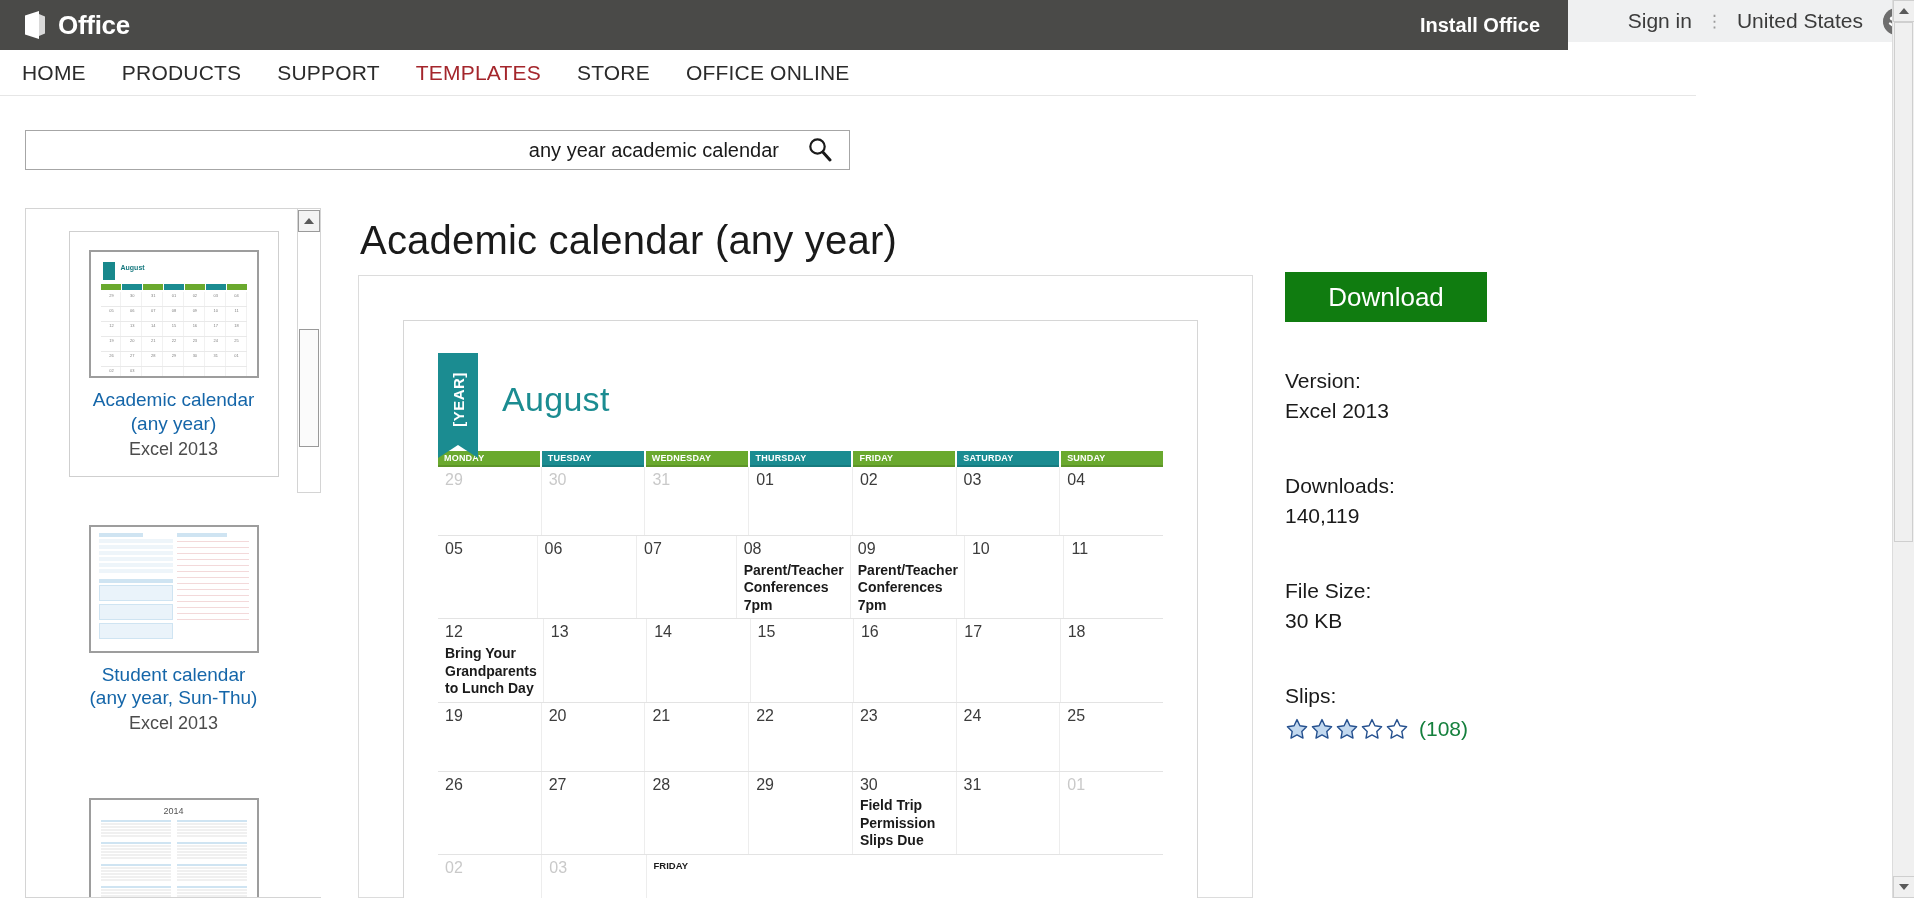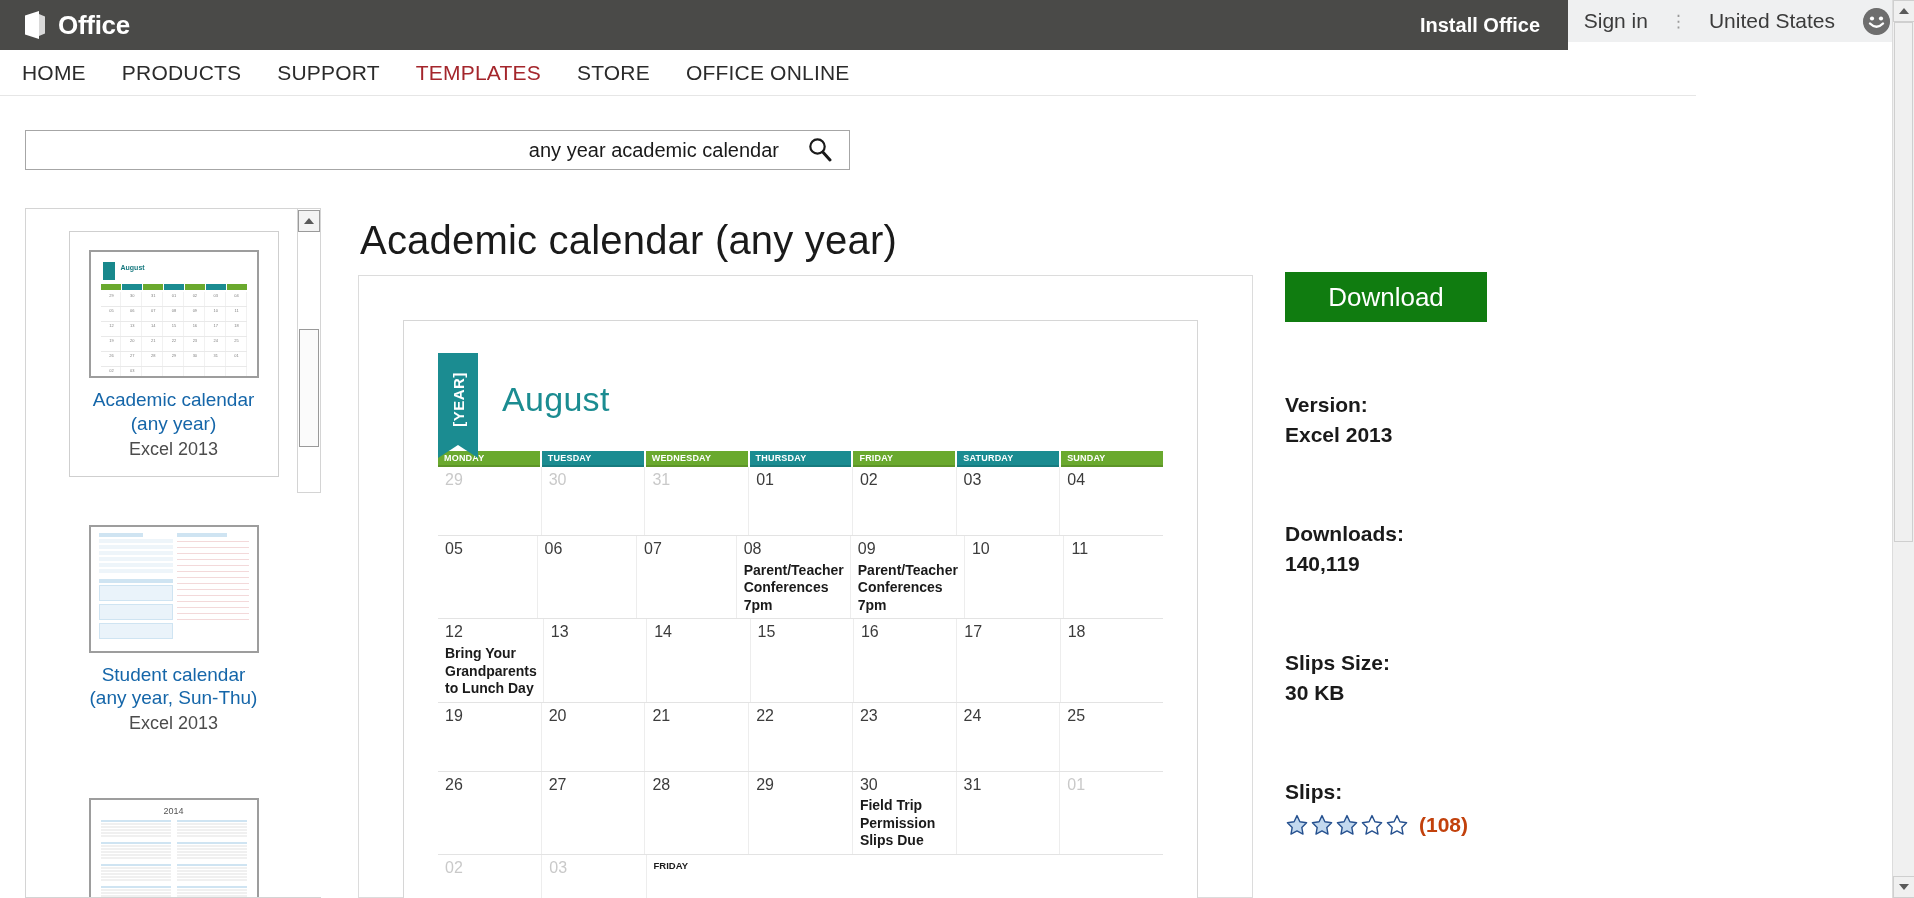--- a/index.html
+++ b/index.html
@@ -33,21 +33,21 @@
   .install-office {
     margin-left: auto; margin-right: 28px;
     color: #ffffff; font-size: 20px; font-weight: 600;
     cursor: pointer;
   }
   .topbar-right {
     position: absolute; top: 0; left: 1568px;
     width: 346px; height: 42px;
     background: #eff0f1;
     display: flex; align-items: center; justify-content: flex-end;
-    padding-right: 24px; gap: 12px;
+    padding-right: 4px; gap: 4px;
   }
   .signin { color: #3b3b3b; font-size: 21px; }
   .tr-sep {
     color: #9a9a9a; font-size: 17px; margin: 0 10px;
     letter-spacing: 0; line-height: 1;
   }
   .country { color: #3b3b3b; font-size: 21px; }
   .smiley {
     width: 27px; height: 27px; border-radius: 50%;
     background: #6e6e6e; margin-left: 16px;
@@ -228,26 +228,26 @@
   .cal-notes { font-size: 9.5px; font-weight: 700; color: #1a1a1a; }
 
   
   .details { position: absolute; top: 272px; left: 1285px; width: 400px; }
   .dl-btn {
     width: 202px; height: 50px; background: #107c10; border: 0;
     color: #fff; font-size: 26px; font-weight: 400; cursor: pointer;
     font-family: "Liberation Sans", sans-serif;
     display: flex; align-items: center; justify-content: center;
   }
-  .meta-block { margin-top: 68px; font-weight: bold; }
+  .meta-block { margin-top: 44px; }
   .meta-label { font-size: 21px; color: #1a1a1a; line-height: 1.45; }
   .meta-value { font-size: 21px; color: #1a1a1a; line-height: 1.45; }
   .rating-row { display: flex; align-items: center; gap: 10px; margin-top: 6px; }
   .stars { display: flex; gap: 1px; }
-  .rcount { color: #c2410c; font-size: 21px; }
+  .rcount { color: #15803d; font-size: 21px; }
 </style>
 </head>
 <body>
 
 <div class="page">
 
   <div class="topbar">
     <div class="office-logo">
       <span class="office-mark">
         <svg width="26" height="30" viewBox="0 0 26 30">
@@ -703,21 +703,21 @@
       <div class="meta-label">Version:</div>
       <div class="meta-value">Excel 2013</div>
     </div>
 
     <div class="meta-block">
       <div class="meta-label">Downloads:</div>
       <div class="meta-value">140,119</div>
     </div>
 
     <div class="meta-block">
-      <div class="meta-label">Slips Size:</div>
+      <div class="meta-label">File Size:</div>
       <div class="meta-value">30 KB</div>
     </div>
 
     <div class="meta-block">
       <div class="meta-label">Slips:</div>
       <div class="rating-row">
         <div class="stars" id="stars">
             <svg width="24" height="24" viewBox="0 0 24 24">
               <path d="M12 2.6 L14.9 8.8 L21.6 9.7 L16.8 14.4 L18 21.1 L12 17.9 L6 21.1 L7.2 14.4 L2.4 9.7 L9.1 8.8 Z" fill="#c3d9ef" stroke="#26518f" stroke-width="1.4" stroke-linejoin="round"></path>
             </svg>

